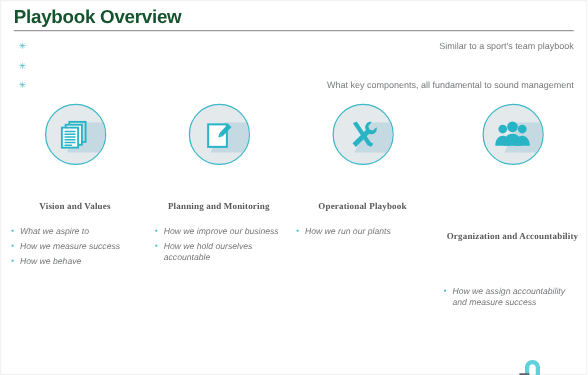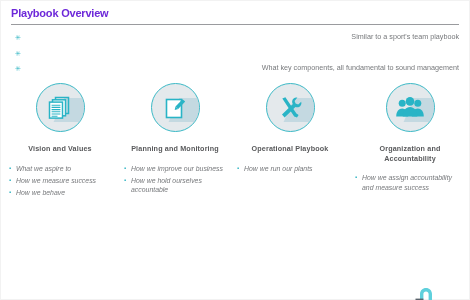--- a/index.html
+++ b/index.html
@@ -24,23 +24,23 @@
   }
 
   
   .title-block {
     position: absolute;
     left: 10px;
     top: 4px;
     right: 10px;
   }
   .slide-title {
-    font-size: 11px;
+    font-size: 15px;
     font-weight: bold;
-    color: #6d28d9;
+    color: #14532d;
     letter-spacing: -0.2px;
     line-height: 17px;
     white-space: nowrap;
   }
   .title-rule {
     margin-top: 2px;
     height: 1px;
     background: #9a9b9e;
     width: 100%;
   }
@@ -84,21 +84,21 @@
   }
   .col {
     box-sizing: border-box;
     display: flex;
     flex-direction: column;
     align-items: center;
   }
   .col-1 { width: 118px; padding: 0 8px; }
   .col-2 { width: 112px; padding: 0 5px; }
   .col-3 { width: 118px; padding: 0 6px; }
-  .col-4 { width: 122px; padding: 0 6px; }
+  .col-4 { width: 122px; padding: 0 6px; gap: 24px; }
 
   
   .circle {
     position: relative;
     width: 49px;
     height: 49px;
     border-radius: 50%;
     background: #e4e9ec;
     border: 1.6px solid #3cb9c6;
     box-sizing: border-box;
@@ -119,27 +119,28 @@
     transform: skewX(-24deg);
     pointer-events: none;
   }
   .circle svg {
     position: relative;
     z-index: 2;
   }
 
   
   .col-head {
-    margin-top: 12px;
+    margin-top: 29px;
     font-size: 7.2px;
     font-weight: bold;
     color: #58595b;
     text-align: center;
     line-height: 9.5px;
     letter-spacing: .15px;
+    font-family: Liberation Serif, serif;
   }
 
   
   .col-list {
     margin-top: 10px;
     width: 100%;
     align-self: flex-start;
   }
   .col-row {
     display: flex;

